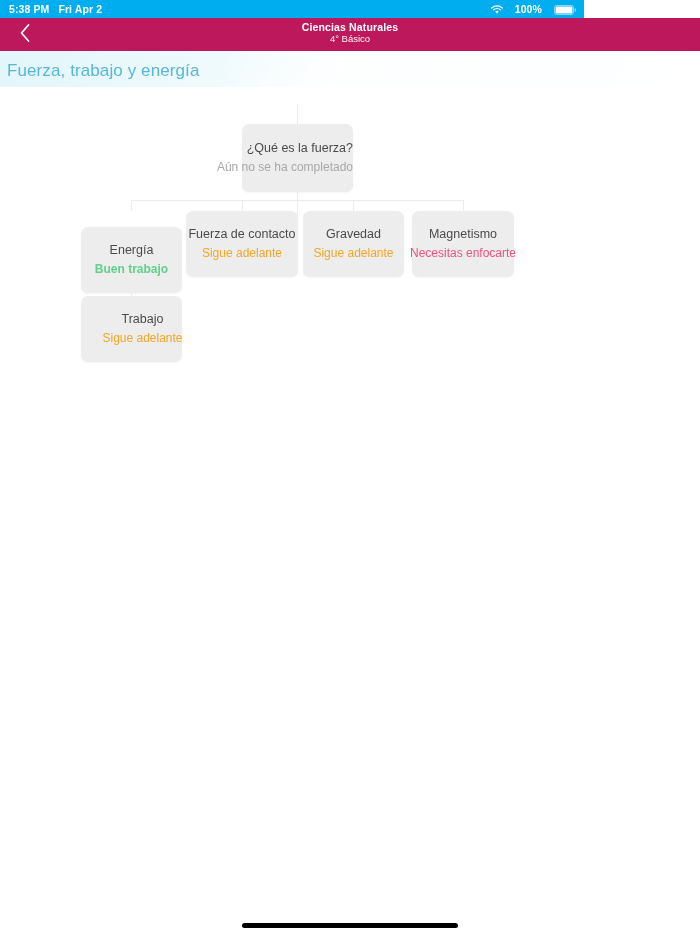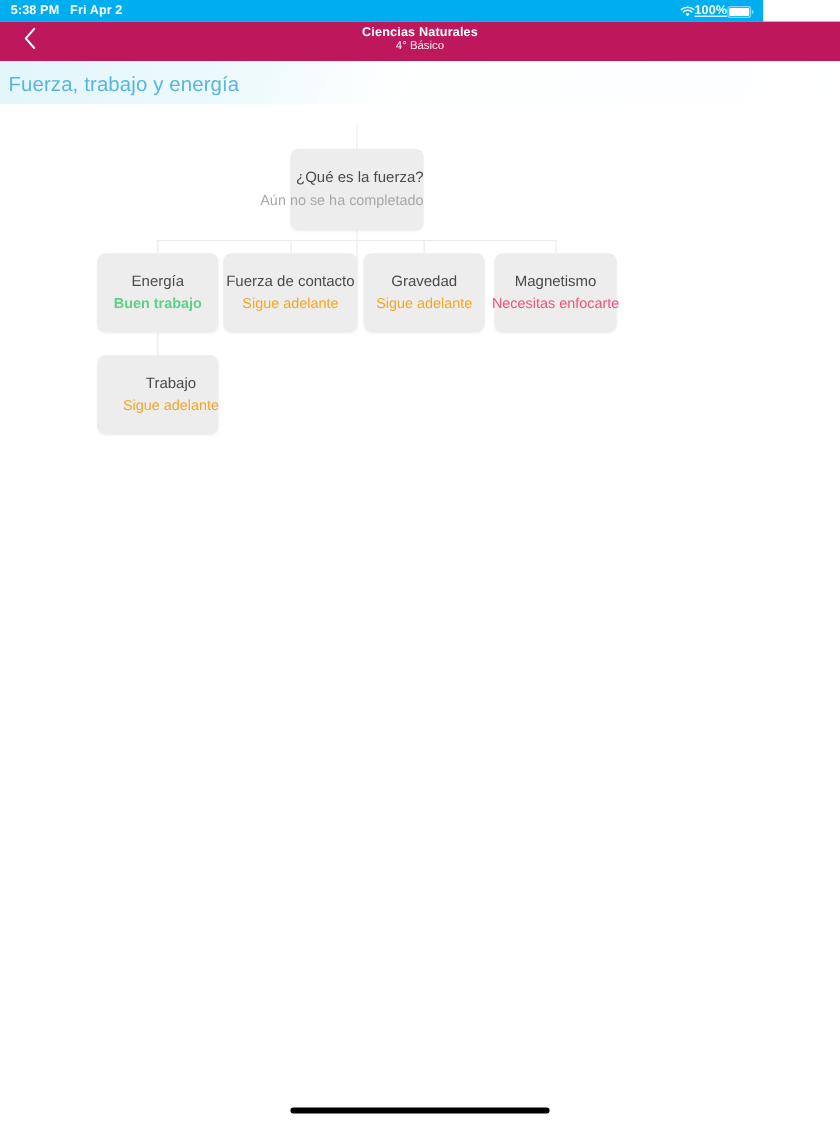--- a/index.html
+++ b/index.html
@@ -7,27 +7,27 @@
     width:700px; height:934px;
     background:#ffffff;
     font-family:"Liberation Sans", sans-serif;
     -webkit-font-smoothing:antialiased;
     overflow:hidden;
   }
   .screen { position:relative; width:700px; height:934px; background:#fff; }
 
   
   .statusbar{
-    position:absolute; top:0; left:0; width:636px; height:18px;
+    position:absolute; top:0; left:0; width:584px; height:18px;
     background:#00AEEF; color:#ffffff;
     display:flex; align-items:center;
     font-size:10.5px; font-weight:bold; letter-spacing:.1px;
   }
   .sb-left{ position:absolute; left:9px; top:3px; display:flex; gap:9px; align-items:center; }
-  .sb-right{ position:absolute; right:8px; top:3px; display:flex; gap:0; align-items:center;text-decoration:underline; }
+  .sb-right{ position:absolute; right:8px; top:3px; display:flex; gap:12px; align-items:center; }
   .wifi-icon{ display:inline-block; width:12px; height:10px; position:relative; top:1px; }
   .batt-pct{ font-size:10.5px; font-weight:bold; }
   .batt-icon{ display:inline-block; width:22px; height:10px; position:relative; top:1px; }
 
   
   .navbar{
     position:absolute; top:18px; left:0; width:700px; height:33px;
     background:#be185d;
   }
   .back-btn{
@@ -152,21 +152,21 @@
     <div class="line v" style="left:242px; top:113px; height:11px;"></div>
     <div class="line v" style="left:353px; top:113px; height:11px;"></div>
     <div class="line v" style="left:463px; top:113px; height:11px;"></div>
     <div class="line v" style="left:131px; top:190px; height:20px;"></div>
 
     <div class="node" style="left:242px; top:37px; width:111px; height:68px;align-items:flex-end;">
       <div class="n-title">¿Qué es la fuerza?</div>
       <div class="n-status st-none">Aún no se ha completado</div>
     </div>
 
-    <div class="node" style="left:81px; top:124px; width:101px; height:66px;">
+    <div class="node" style="left:81px; top:140px; width:101px; height:66px;">
       <div class="n-title">Energía</div>
       <div class="n-status st-good">Buen trabajo</div>
     </div>
 
     <div class="node" style="left:186px; top:124px; width:112px; height:66px;">
       <div class="n-title">Fuerza de contacto</div>
       <div class="n-status st-keep">Sigue adelante</div>
     </div>
 
     <div class="node" style="left:303px; top:124px; width:101px; height:66px;">

